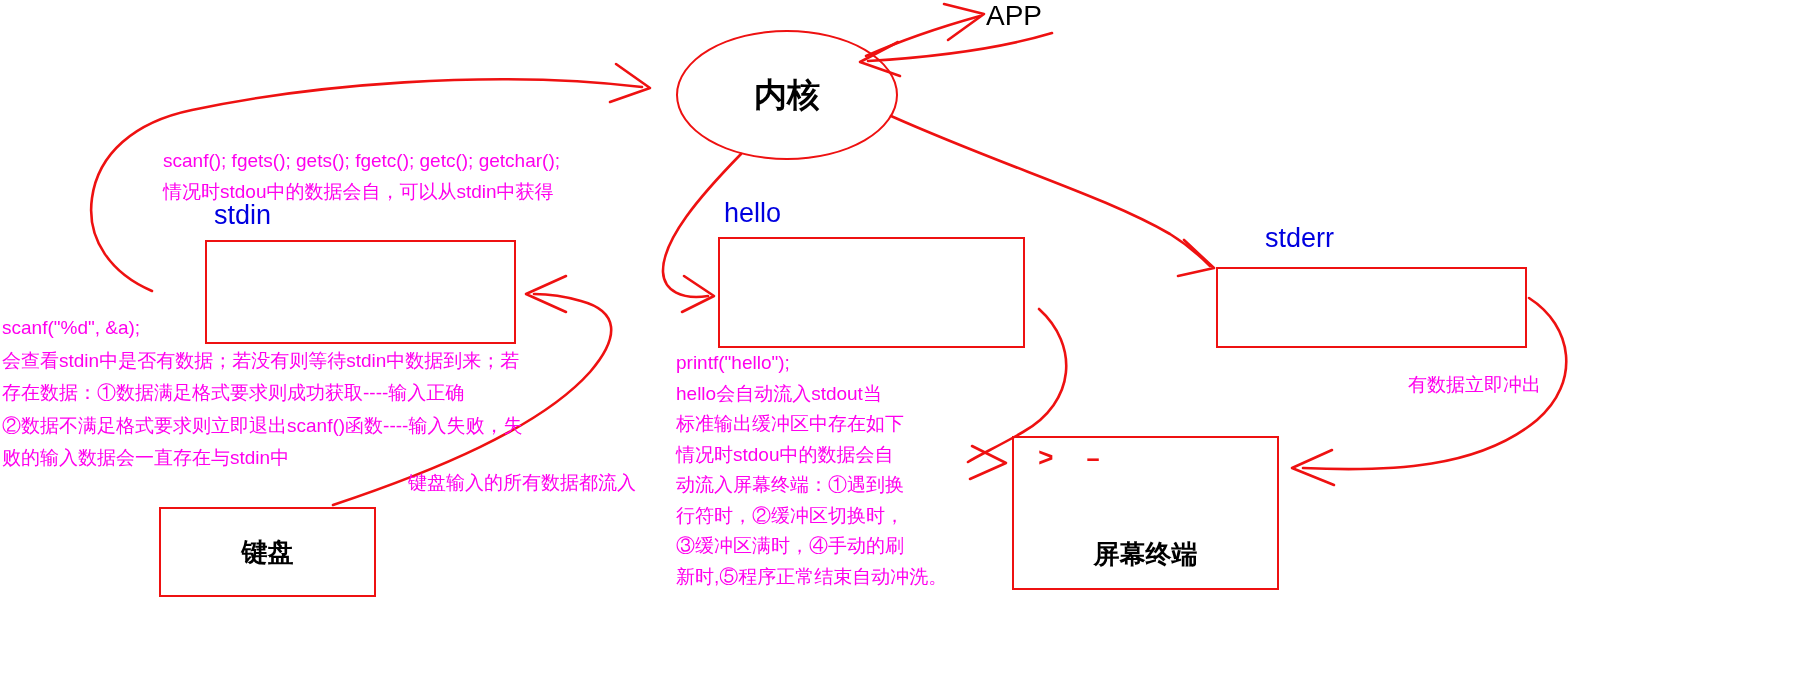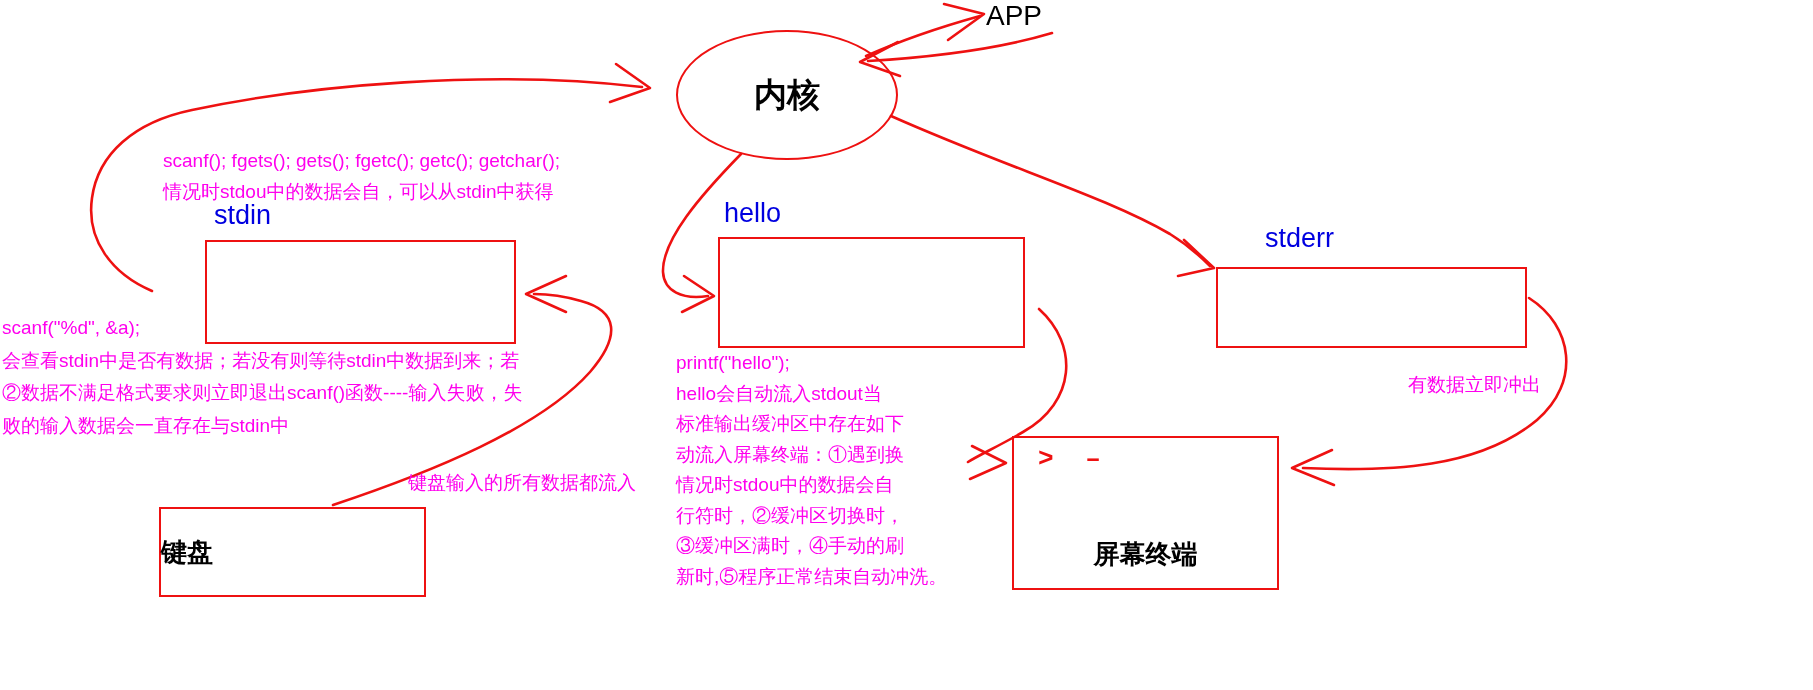--- a/index.html
+++ b/index.html
@@ -8,21 +8,21 @@
 
   .canvas { position:relative; width:1813px; height:690px; background:#fff; overflow:hidden; }
 
   .layer { position:absolute; inset:0; width:1813px; height:690px; pointer-events:none; }
   .arrow { fill:none; stroke:var(--arrow,#ee1111); stroke-width:2.6px; stroke-linecap:round; stroke-linejoin:round; }
 
   .box { position:absolute; border:2.5px solid var(--arrow,#ee1111); background:transparent; }
   .stdin-box   { left:205px;  top:240px; width:311px; height:104px; }
   .stdout-box  { left:718px;  top:237px; width:307px; height:111px; }
   .stderr-box  { left:1216px; top:267px; width:311px; height:81px;  }
-  .keyboard-box{ left:159px;  top:507px; width:267px; height:90px; display:flex; align-items:center; }
+  .keyboard-box{ left:159px;  top:507px; width:217px; height:90px; display:flex; align-items:center; justify-content:center; }
   .screen-box  { left:1012px; top:436px; width:267px; height:154px; }
 
   .stream-label { position:absolute; color:var(--label,#0000e0); font-weight:normal; font-size:27px; }
   .stdin-label  { left:214px;  top:200px; }
   .stdout-label { left:724px;  top:198px; }
   .stderr-label { left:1221px; top:223px;margin-left:44px; }
 
   .node-label { color:var(--ink,#000000); font-weight:bold; font-size:26px; }
   .kernel { position:absolute; left:676px; top:30px; width:222px; height:130px;
             border:2.5px solid var(--arrow,#ee1111); border-radius:50%;
@@ -110,32 +110,33 @@
   </div>
 
   <div class="note stdin-functions-note">
     <div>scanf(); fgets(); gets(); fgetc(); getc(); getchar();</div>
     <div>情况时stdou中的数据会自，可以从stdin中获得</div>
   </div>
 
   <div class="note scanf-note">
     <div>scanf("%d", &amp;a);</div>
     <div>会查看stdin中是否有数据；若没有则等待stdin中数据到来；若</div>
+    <div>存在数据：①数据满足格式要求则成功获取----输入正确</div>
     <div>②数据不满足格式要求则立即退出scanf()函数----输入失败，失</div>
     <div>败的输入数据会一直存在与stdin中</div>
   </div>
 
   <div class="note keyboard-flow-note">键盘输入的所有数据都流入</div>
 
   <div class="note printf-note">
     <div>printf("hello");</div>
     <div>hello会自动流入stdout当</div>
     <div>标准输出缓冲区中存在如下</div>
+    <div>情况时stdou中的数据会自</div>
     <div>动流入屏幕终端：①遇到换</div>
-    <div>情况时stdou中的数据会自</div>
     <div>行符时，②缓冲区切换时，</div>
     <div>③缓冲区满时，④手动的刷</div>
     <div>新时,⑤程序正常结束自动冲洗。</div>
   </div>
 
   <div class="note stderr-flush-note">有数据立即冲出</div>
 
 </div>
 
 </body></html>

